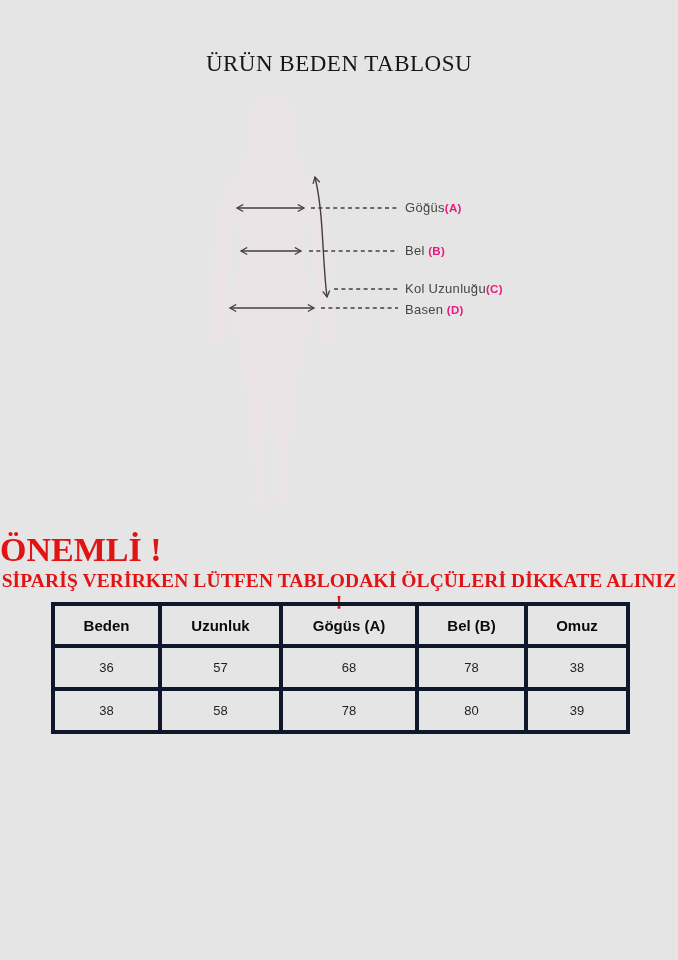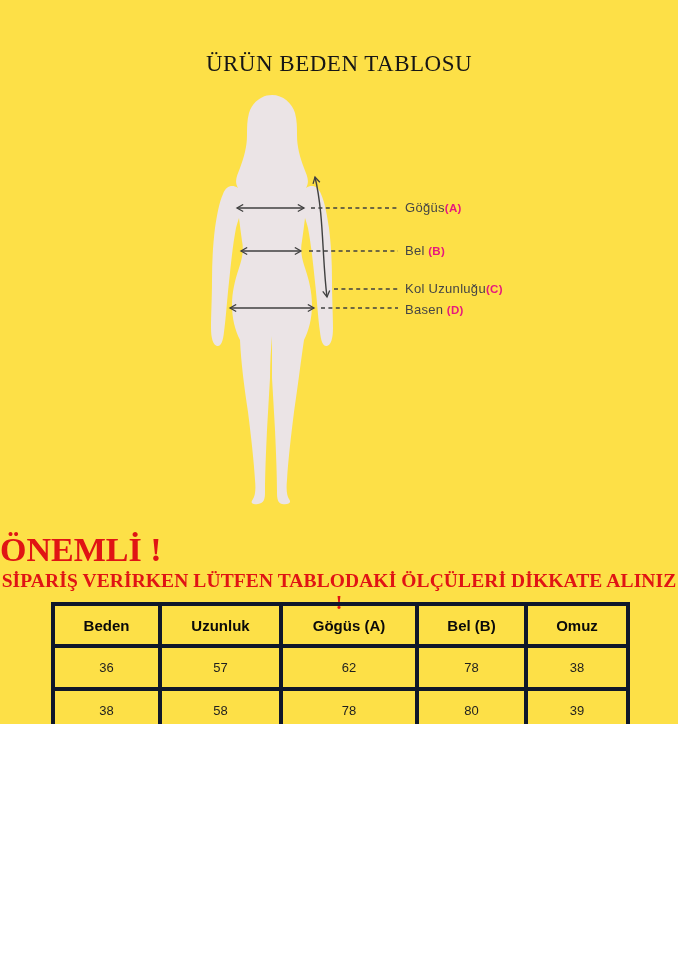--- a/index.html
+++ b/index.html
@@ -1,17 +1,17 @@
 <!DOCTYPE html>
 <html style="--silhouette: #ebe4e6; --line: #404040; --pink: #e7197d; --red: #e01414;"><head>
 <meta charset="utf-8">
 <style>
   html,body{margin:0;padding:0;background:#fff;}
   .page{
-    position:relative;width:678px;height:724px;background:#fde047;overflow:hidden;
+    position:relative;width:678px;height:960px;background:#e5e5e5;overflow:hidden;
     font-family:"Liberation Sans",sans-serif;
   }
   .title{
     position:absolute;top:51px;left:0;width:100%;text-align:center;
     font-family:"Liberation Serif",serif;font-size:23px;color:#161616;
     letter-spacing:0.5px;font-weight:400;
   }
   .diagram-svg{position:absolute;top:0;left:0;width:678px;height:520px;}
   .silhouette{fill:var(--silhouette);stroke:none;}
   .arrow{stroke:var(--line);stroke-width:1.4;fill:none;}
@@ -123,21 +123,21 @@
         <th>Uzunluk</th>
         <th>Gögüs (A)</th>
         <th>Bel (B)</th>
         <th>Omuz</th>
       </tr>
     </thead>
     <tbody>
       <tr>
         <td>36</td>
         <td>57</td>
-        <td>62</td>
+        <td>68</td>
         <td>78</td>
         <td>38</td>
       </tr>
       <tr>
         <td>38</td>
         <td>58</td>
         <td>78</td>
         <td>80</td>
         <td>39</td>
       </tr>

